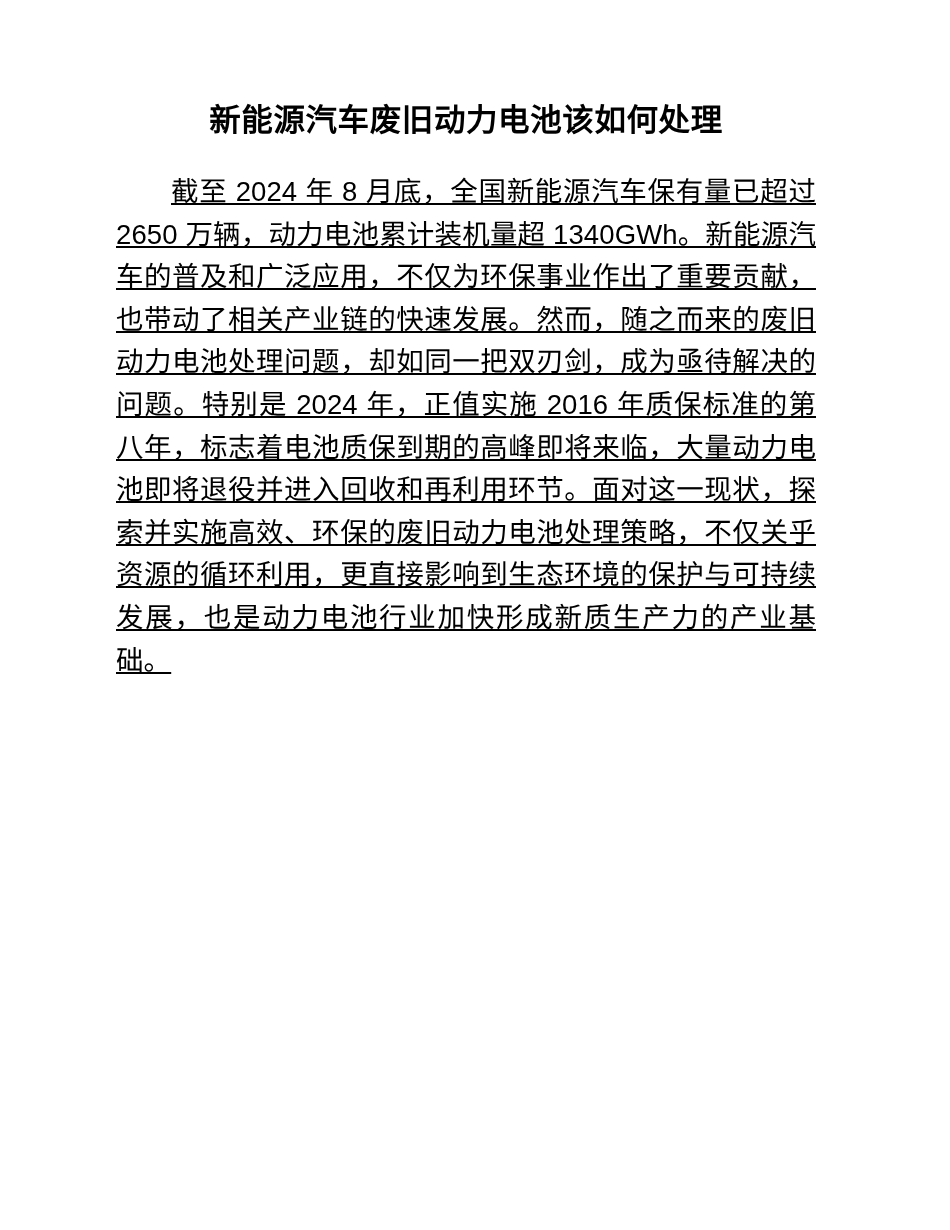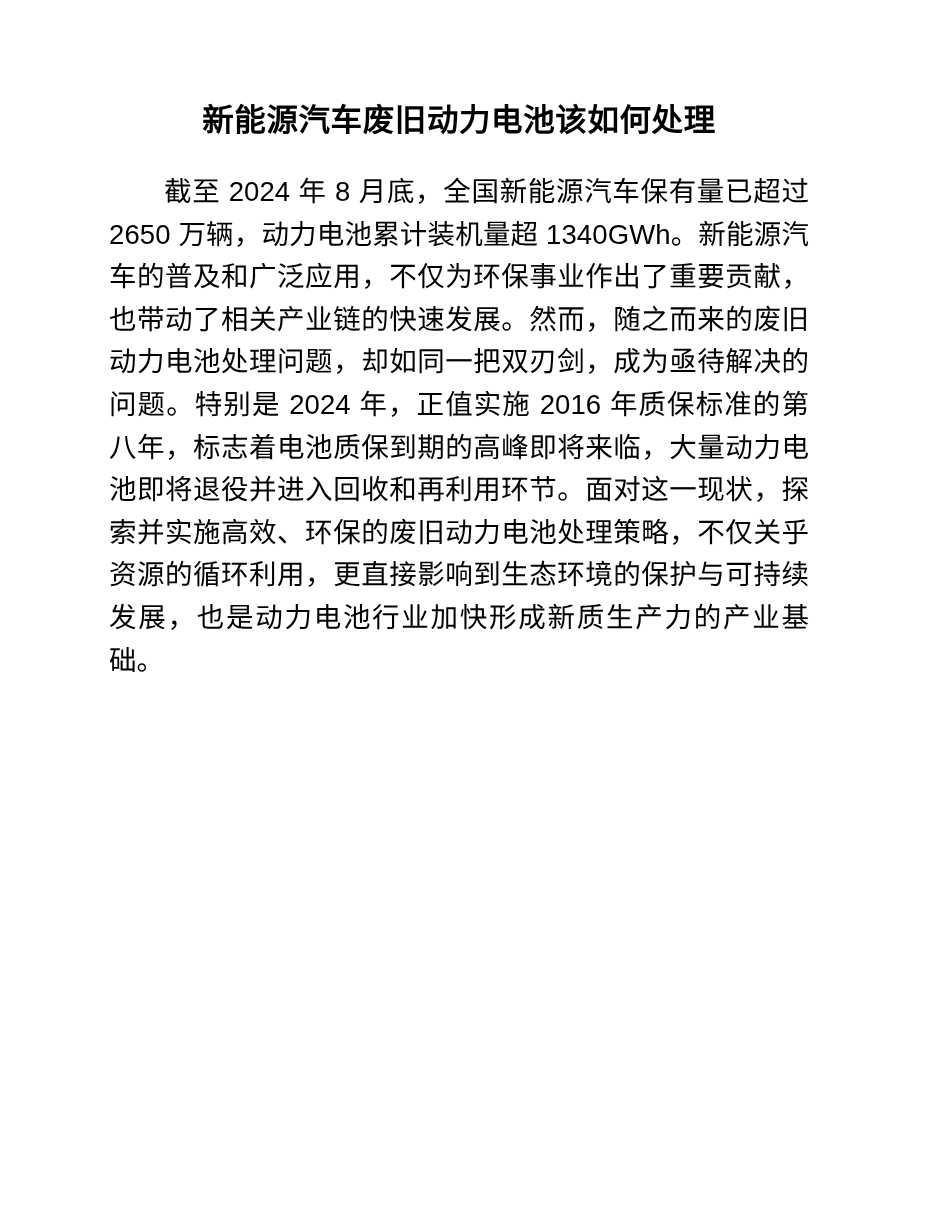--- a/index.html
+++ b/index.html
@@ -14,21 +14,21 @@
     width: 950px;
     height: 1230px;
     background: #ffffff;
     margin: 0 auto;
     overflow: hidden;
     box-sizing: border-box;
   }
 
   .doc-body {
     position: absolute;
-    left: 109px;
+    left: 116px;
     top: 0;
     width: 700px;
   }
 
   .doc-title {
     font-family: "Liberation Sans", "DejaVu Sans", sans-serif;
     font-weight: bold;
     font-size: 31.5px;
     line-height: 40px;
     color: #000000;
@@ -60,20 +60,21 @@
   }
 
   #para-2 {
     margin-top: 17px;
   }
 
   
   .para {
     -webkit-font-feature-settings: normal;
     font-feature-settings: normal;
+    text-decoration: underline;
   }
 </style>
 </head>
 <body>
 
 <div class="page" style="background: rgb(255, 255, 255);">
 
   <div class="doc-body">
 
     <h1 class="doc-title" style="color: rgb(0, 0, 0);">新能源汽车废旧动力电池该如何处理</h1>

